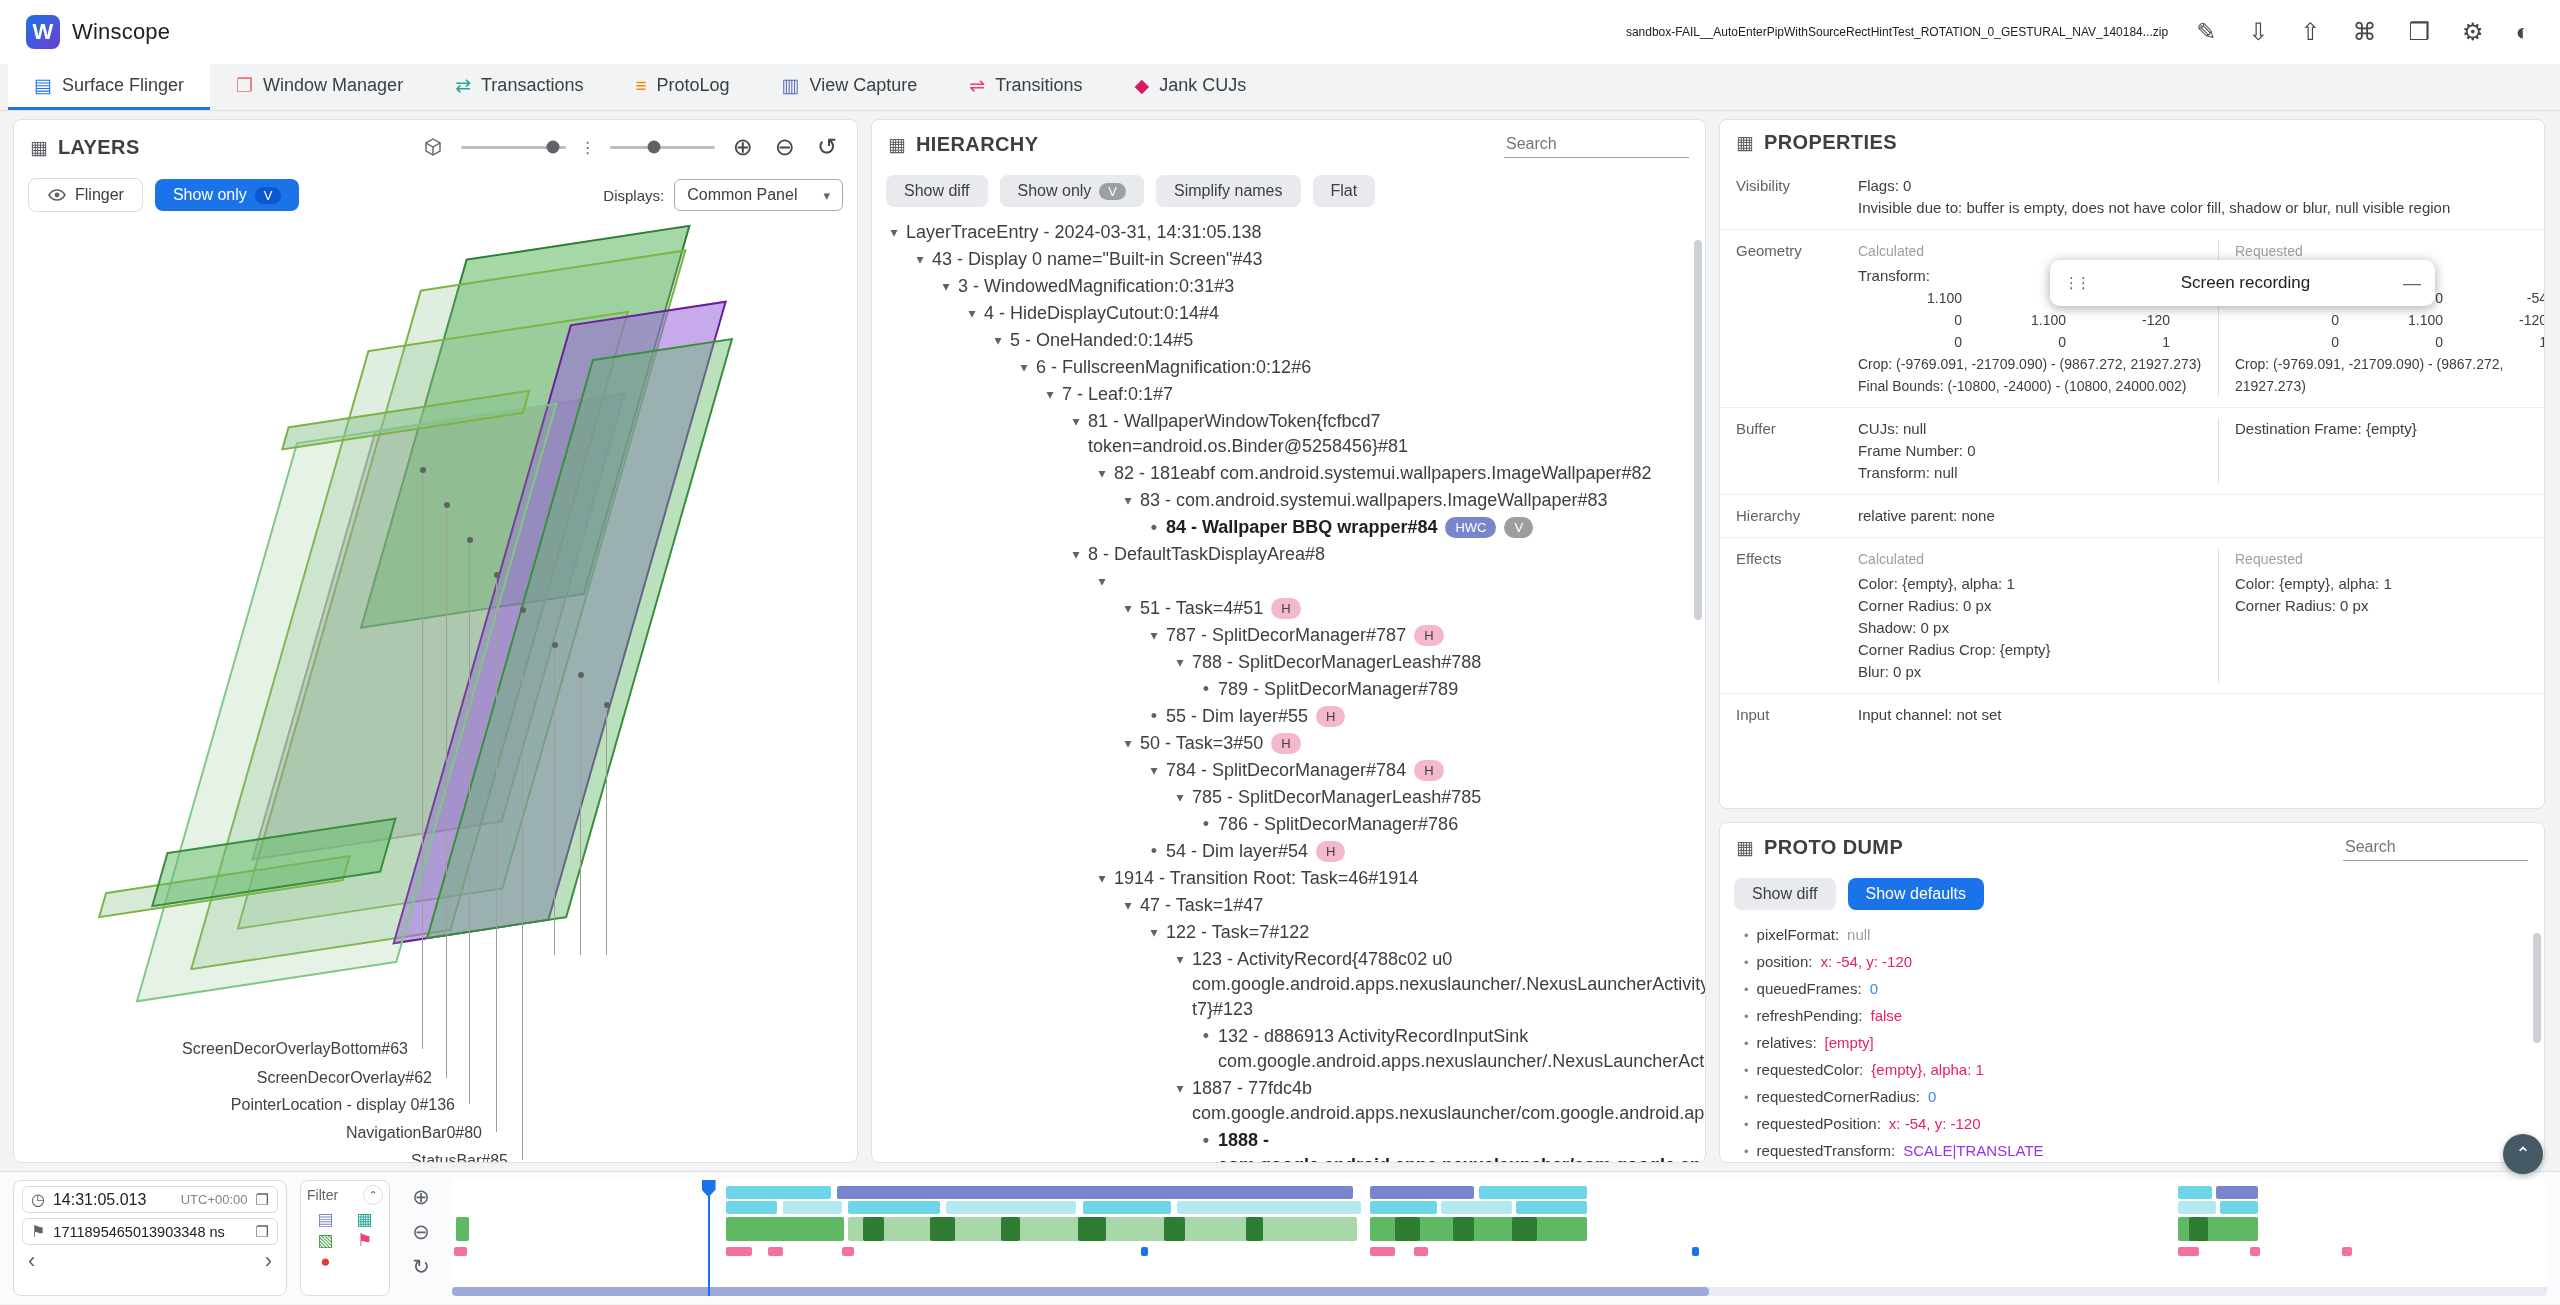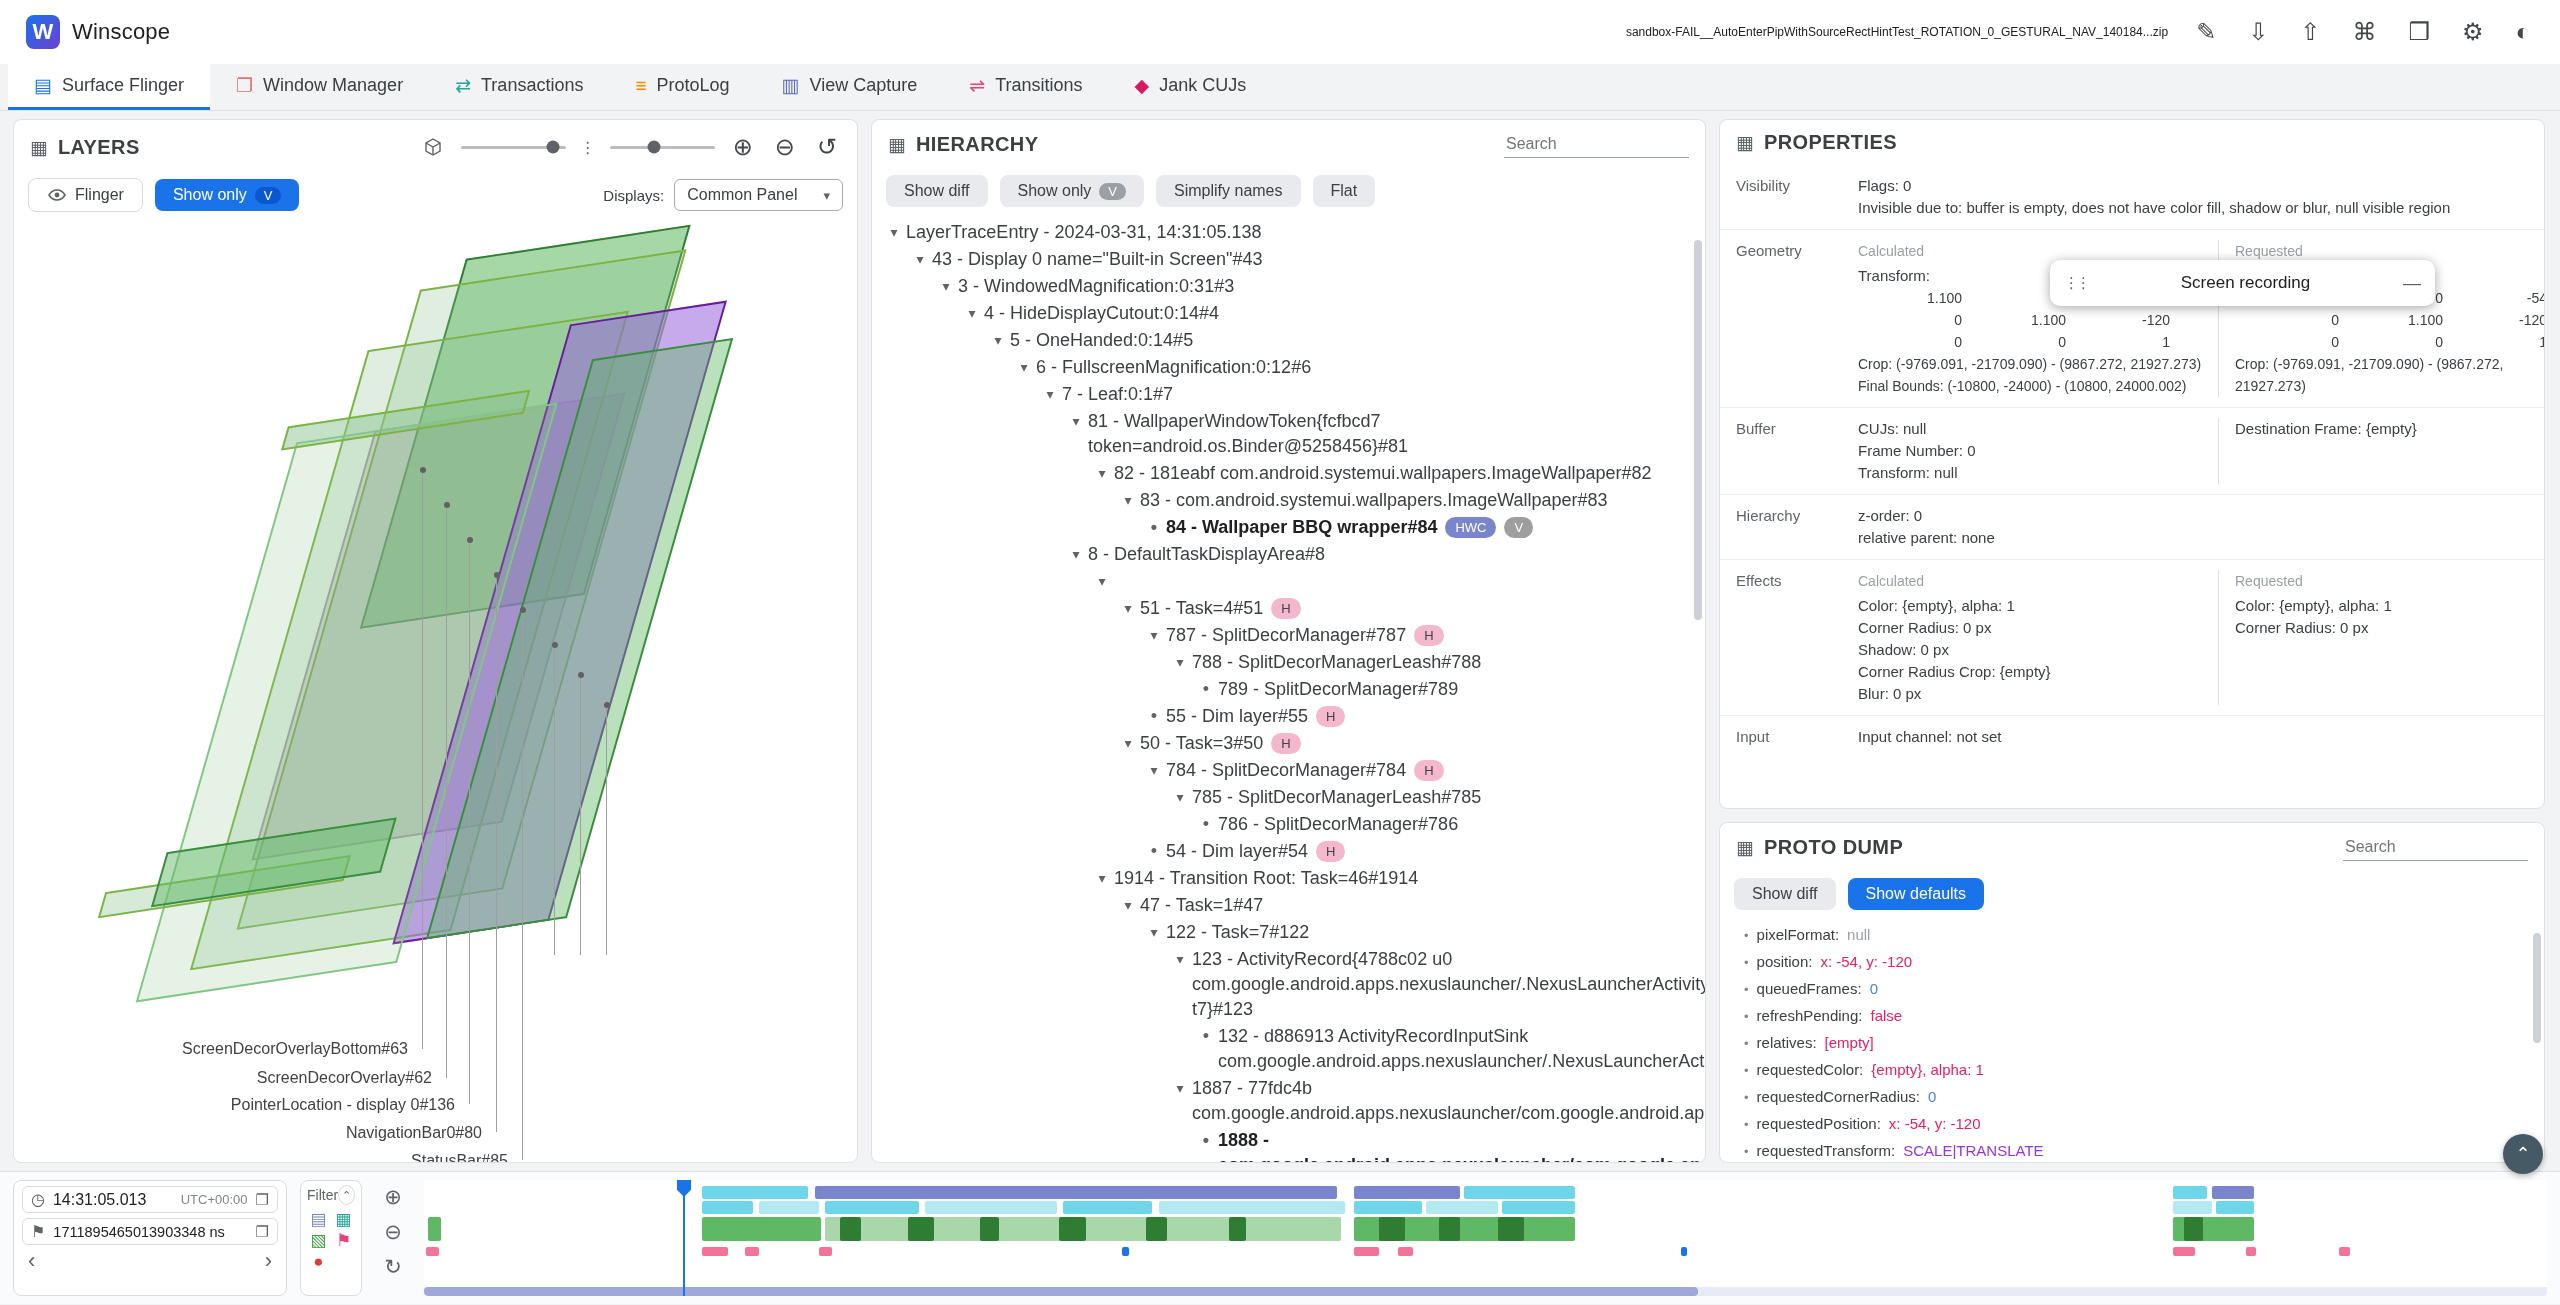--- a/index.html
+++ b/index.html
@@ -98,21 +98,21 @@
   
   .footer { height:133px; background:#fafbfc; border-top:1px solid #e0e0e0; display:flex; gap:13px; padding:8px 13px; position:relative; }
   .ts-card { width:274px; background:#fff; border:1px solid #dadce0; border-radius:8px; padding:5px 8px; display:flex; flex-direction:column; }
   .ts-row { display:flex; align-items:center; gap:8px; border:1px solid #dadce0; border-radius:6px; padding:3px 8px; margin-bottom:5px; font-size:16px; }
   .ts-ic { color:#5f6368; font-size:16px; }
   .tz { color:#80868b; font-size:13px; margin-left:auto; }
   .copy-ic { background:none; border:none; color:#5f6368; font-size:15px; cursor:pointer; }
   .ns-text { font-size:14.5px; }
   .ts-nav { display:flex; justify-content:space-between; padding:0 6px; }
   .nav-btn { background:none; border:none; font-size:22px; color:#5f6368; cursor:pointer; line-height:1; }
-  .filter-card { width:62px; background:#fff; border:1px solid #dadce0; border-radius:8px; padding:4px 6px; }
+  .filter-card { width:90px; background:#fff; border:1px solid #dadce0; border-radius:8px; padding:4px 6px; }
   .filter-head { display:flex; align-items:center; justify-content:space-between; font-size:14px; color:#5f6368; }
   .chev-circle { width:20px; height:20px; border-radius:50%; border:1px solid #dadce0; background:#fff; color:#5f6368; font-size:11px; cursor:pointer; line-height:1; }
   .filter-grid { display:grid; grid-template-columns:1fr 1fr; gap:4px 2px; margin-top:6px; justify-items:center; }
   .f-ic { background:none; border:none; font-size:17px; cursor:pointer; line-height:1; }
   .zoom-col { width:36px; display:flex; flex-direction:column; gap:6px; align-items:center; padding-top:2px; }
   .zoom-col .icon-btn { font-size:21px; color:#5f6368; }
   .tl-canvas { flex:1; background:#fff; border-radius:4px; position:relative; overflow:hidden; }
   .tl-row { position:absolute; left:0; right:0; }
   .seg { position:absolute; top:0; bottom:0; border-radius:2px; }
   .tl-cursor { position:absolute; top:0; bottom:0; width:2px; background:#1a73e8; z-index:5; cursor:ew-resize; }
@@ -466,21 +466,20 @@
               <div>Transform: null</div>
             </div>
             <div class="col-req">
               <div>Destination Frame: {empty}</div>
             </div>
           </div>
         </div>
         <div class="prop-section">
           <div class="prop-label">Hierarchy</div>
           <div>
-            <div>z-order: 0</div>
             <div>relative parent: none</div>
           </div>
         </div>
         <div class="prop-section">
           <div class="prop-label">Effects</div>
           <div class="two-col">
             <div class="col-calc">
               <div class="caption">Calculated</div>
               <div>
                   <div>Color: {empty}, alpha: 1</div>

